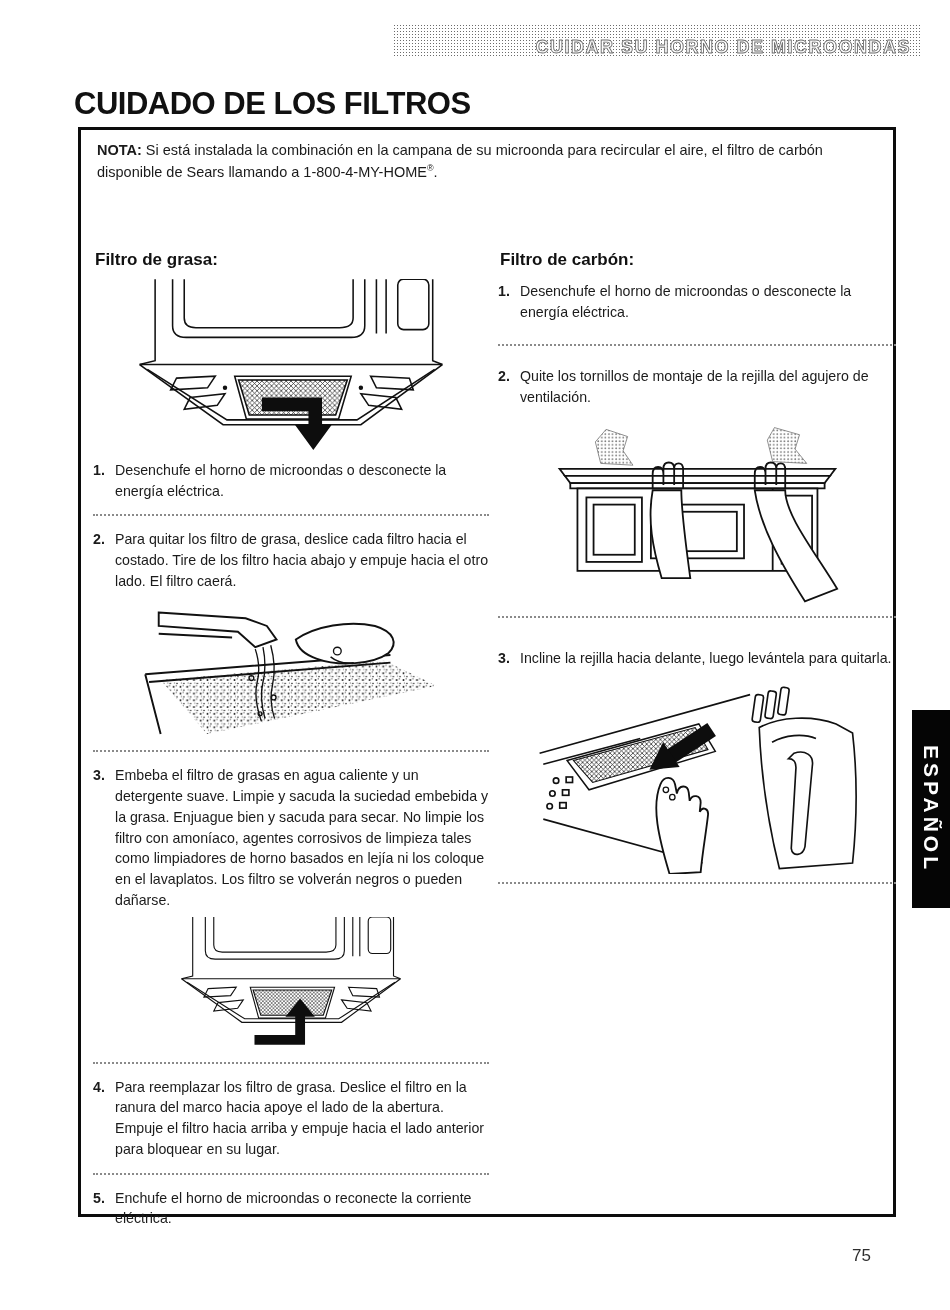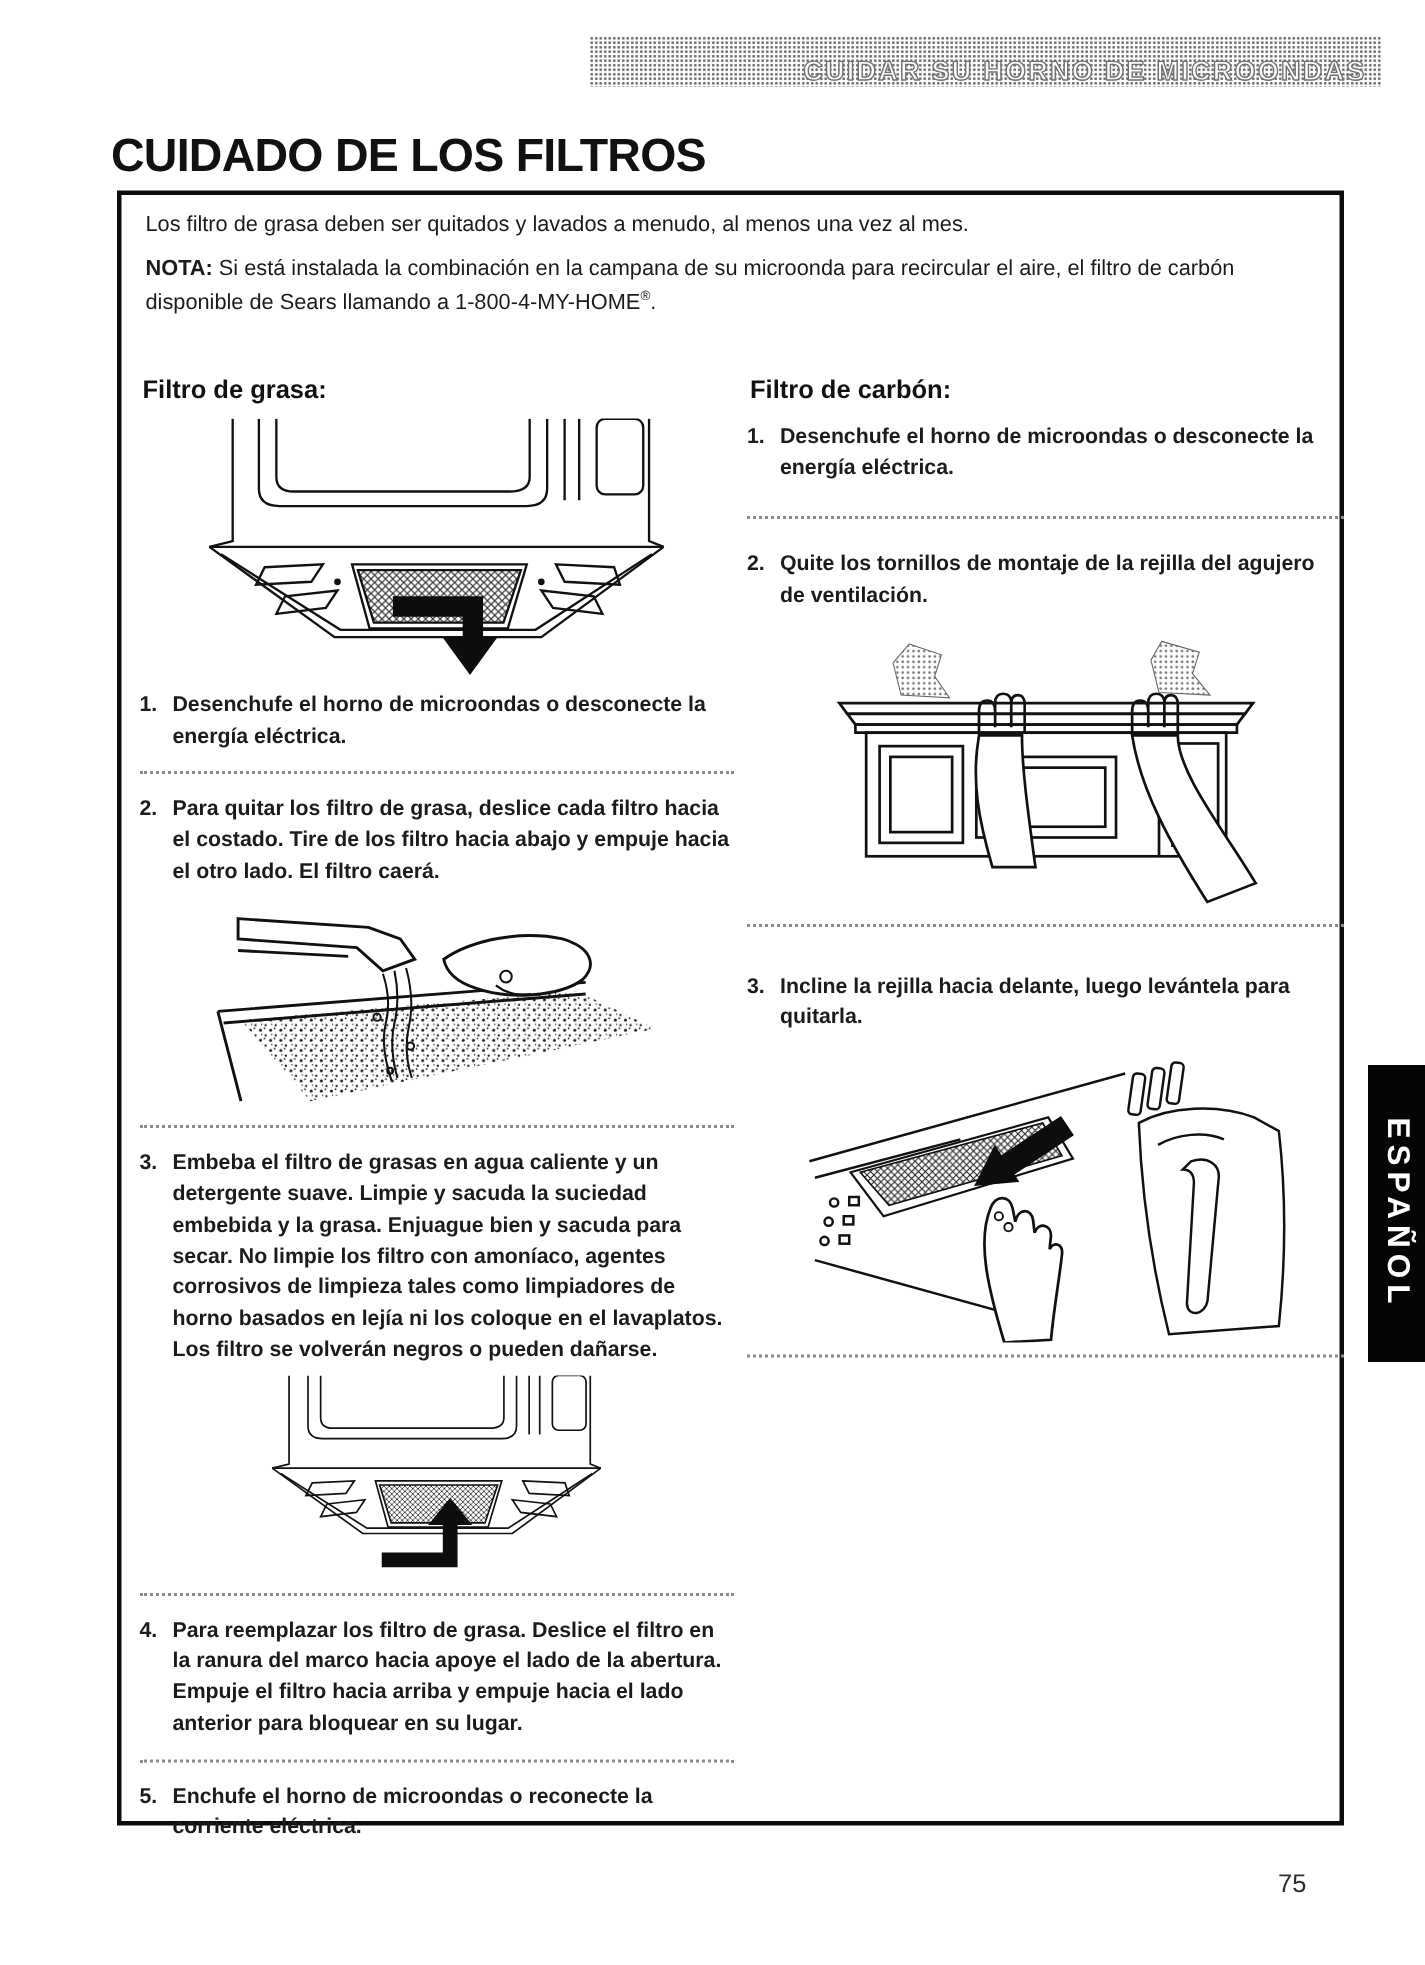--- a/index.html
+++ b/index.html
@@ -37,21 +37,21 @@
   .intro .note-label { font-weight:bold; }
   sup { font-size:9px; }
 
   .col { position:absolute; font-size:14.2px; line-height:1.46; }
   .col-left  { left:12px;  top:118px; width:396px; }
   .col-right { left:417px; top:118px; width:398px; }
   .col h3 { font-size:17px; font-weight:bold; margin:0 0 6px 2px; color:#111; }
 
   .step { display:flex; gap:5px; margin:0; }
   .step .num { font-weight:bold; min-width:17px; }
-  .step .txt { flex:1;font-weight:bold; }
+  .step .txt { flex:1; }
 
   .divider {
     border-top:2px dotted #8a8a8a; height:0; margin:13px 0 13px 0;
   }
 
   .illus { display:block; margin:6px auto 6px auto; }
 
   .lang-tab {
     position:absolute; left:912px; top:710px; width:38px; height:198px;
     background:#050505; color:#fff;
@@ -69,21 +69,20 @@
 
 <div class="banner">
   <span>CUIDAR SU HORNO DE MICROONDAS</span>
 </div>
 
 <h1 class="page-title">CUIDADO DE LOS FILTROS</h1>
 
 <div class="main-box">
 
   <div class="intro">
-    <p>Los filtro de grasa deben ser quitados y lavados a menudo, al menos una vez al mes.</p>
     <p><span class="note-label">NOTA:</span><span> Si está instalada la combinación en la campana de su microonda para recircular el aire, el filtro de carbón disponible de Sears llamando a 1-800-4-MY-HOME</span><sup>®</sup><span>.</span></p>
   </div>
 
   <div class="col col-left">
     <h3>Filtro de grasa:</h3>
 
     <svg class="illus" viewBox="0 0 340 180" width="330" height="175">
       <defs>
         <pattern id="hatchA" width="5" height="5" patternUnits="userSpaceOnUse">
           <path d="M0 0L5 5M5 0L0 5" stroke="#333" stroke-width="0.8"></path>

